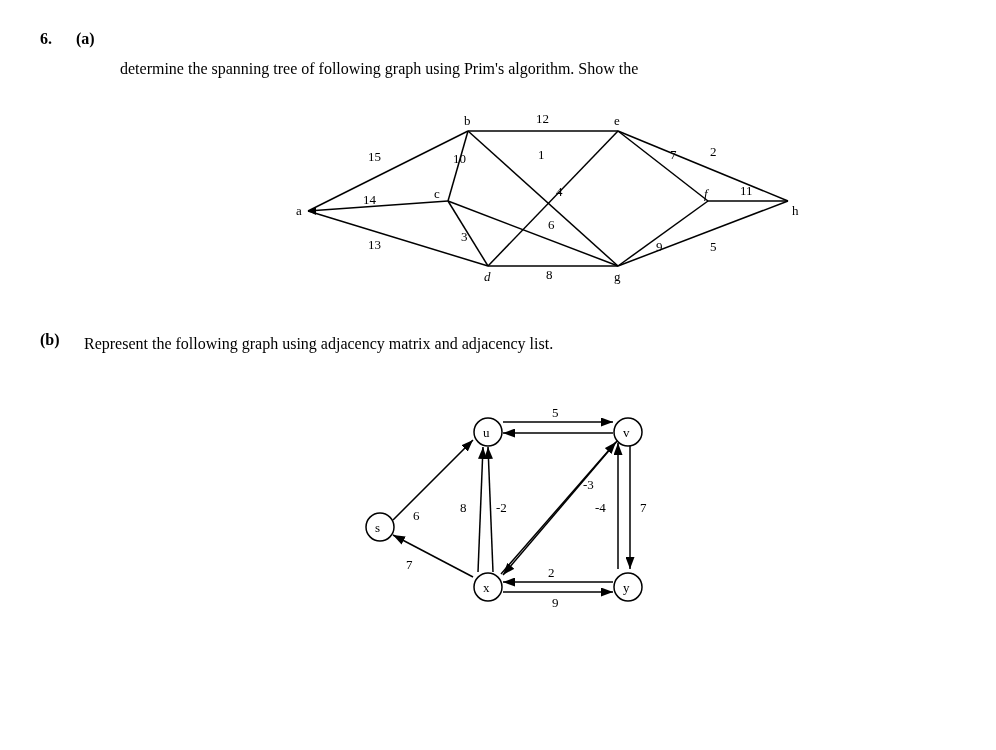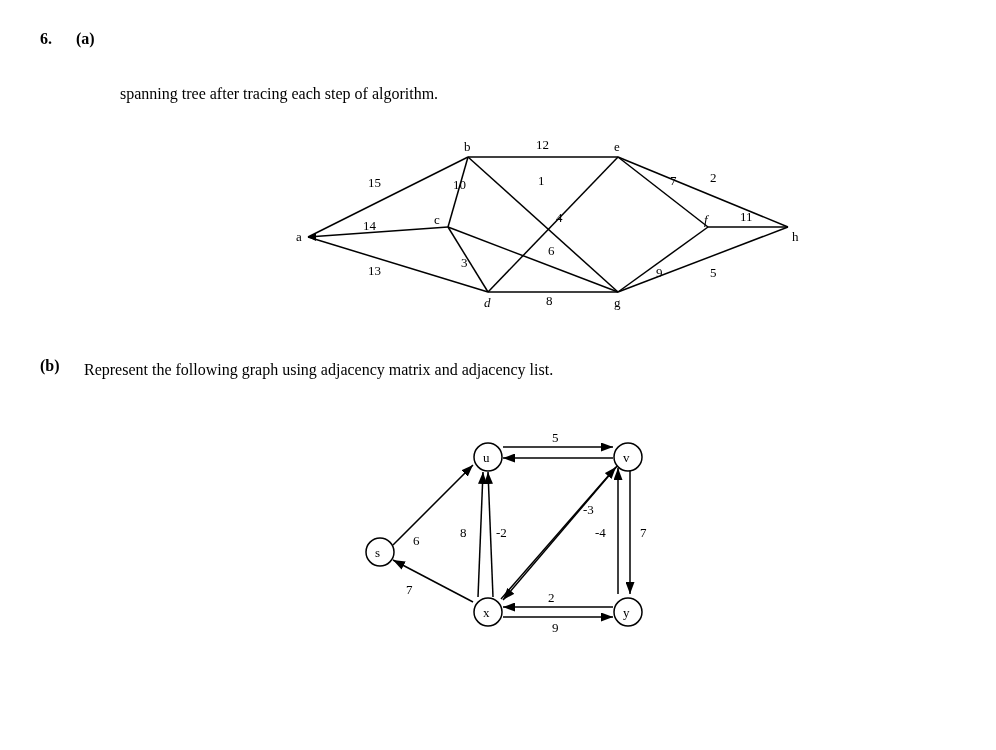--- a/index.html
+++ b/index.html
@@ -46,22 +46,21 @@
   </style>
 </head>
 <body>
 
 <div>
   <div class="question-header">
     <span class="question-number">6.</span>
     <span class="part-label">(a)</span>
     <div class="question-text">
       <br>
-      <br>
-      <span>spanning tree after tracing each step of algorithm.</span>
+      <span>determine the spanning tree of following graph using Prim's algorithm. Show the</span><br>
     </div>
   </div>
 
   <div class="graph-container">
     <svg width="560" height="210">
 
       <line x1="60" y1="110" x2="220" y2="30" stroke="black" stroke-width="1.5"></line>
 
       <line x1="60" y1="110" x2="200" y2="100" stroke="black" stroke-width="1.5"></line>
 

